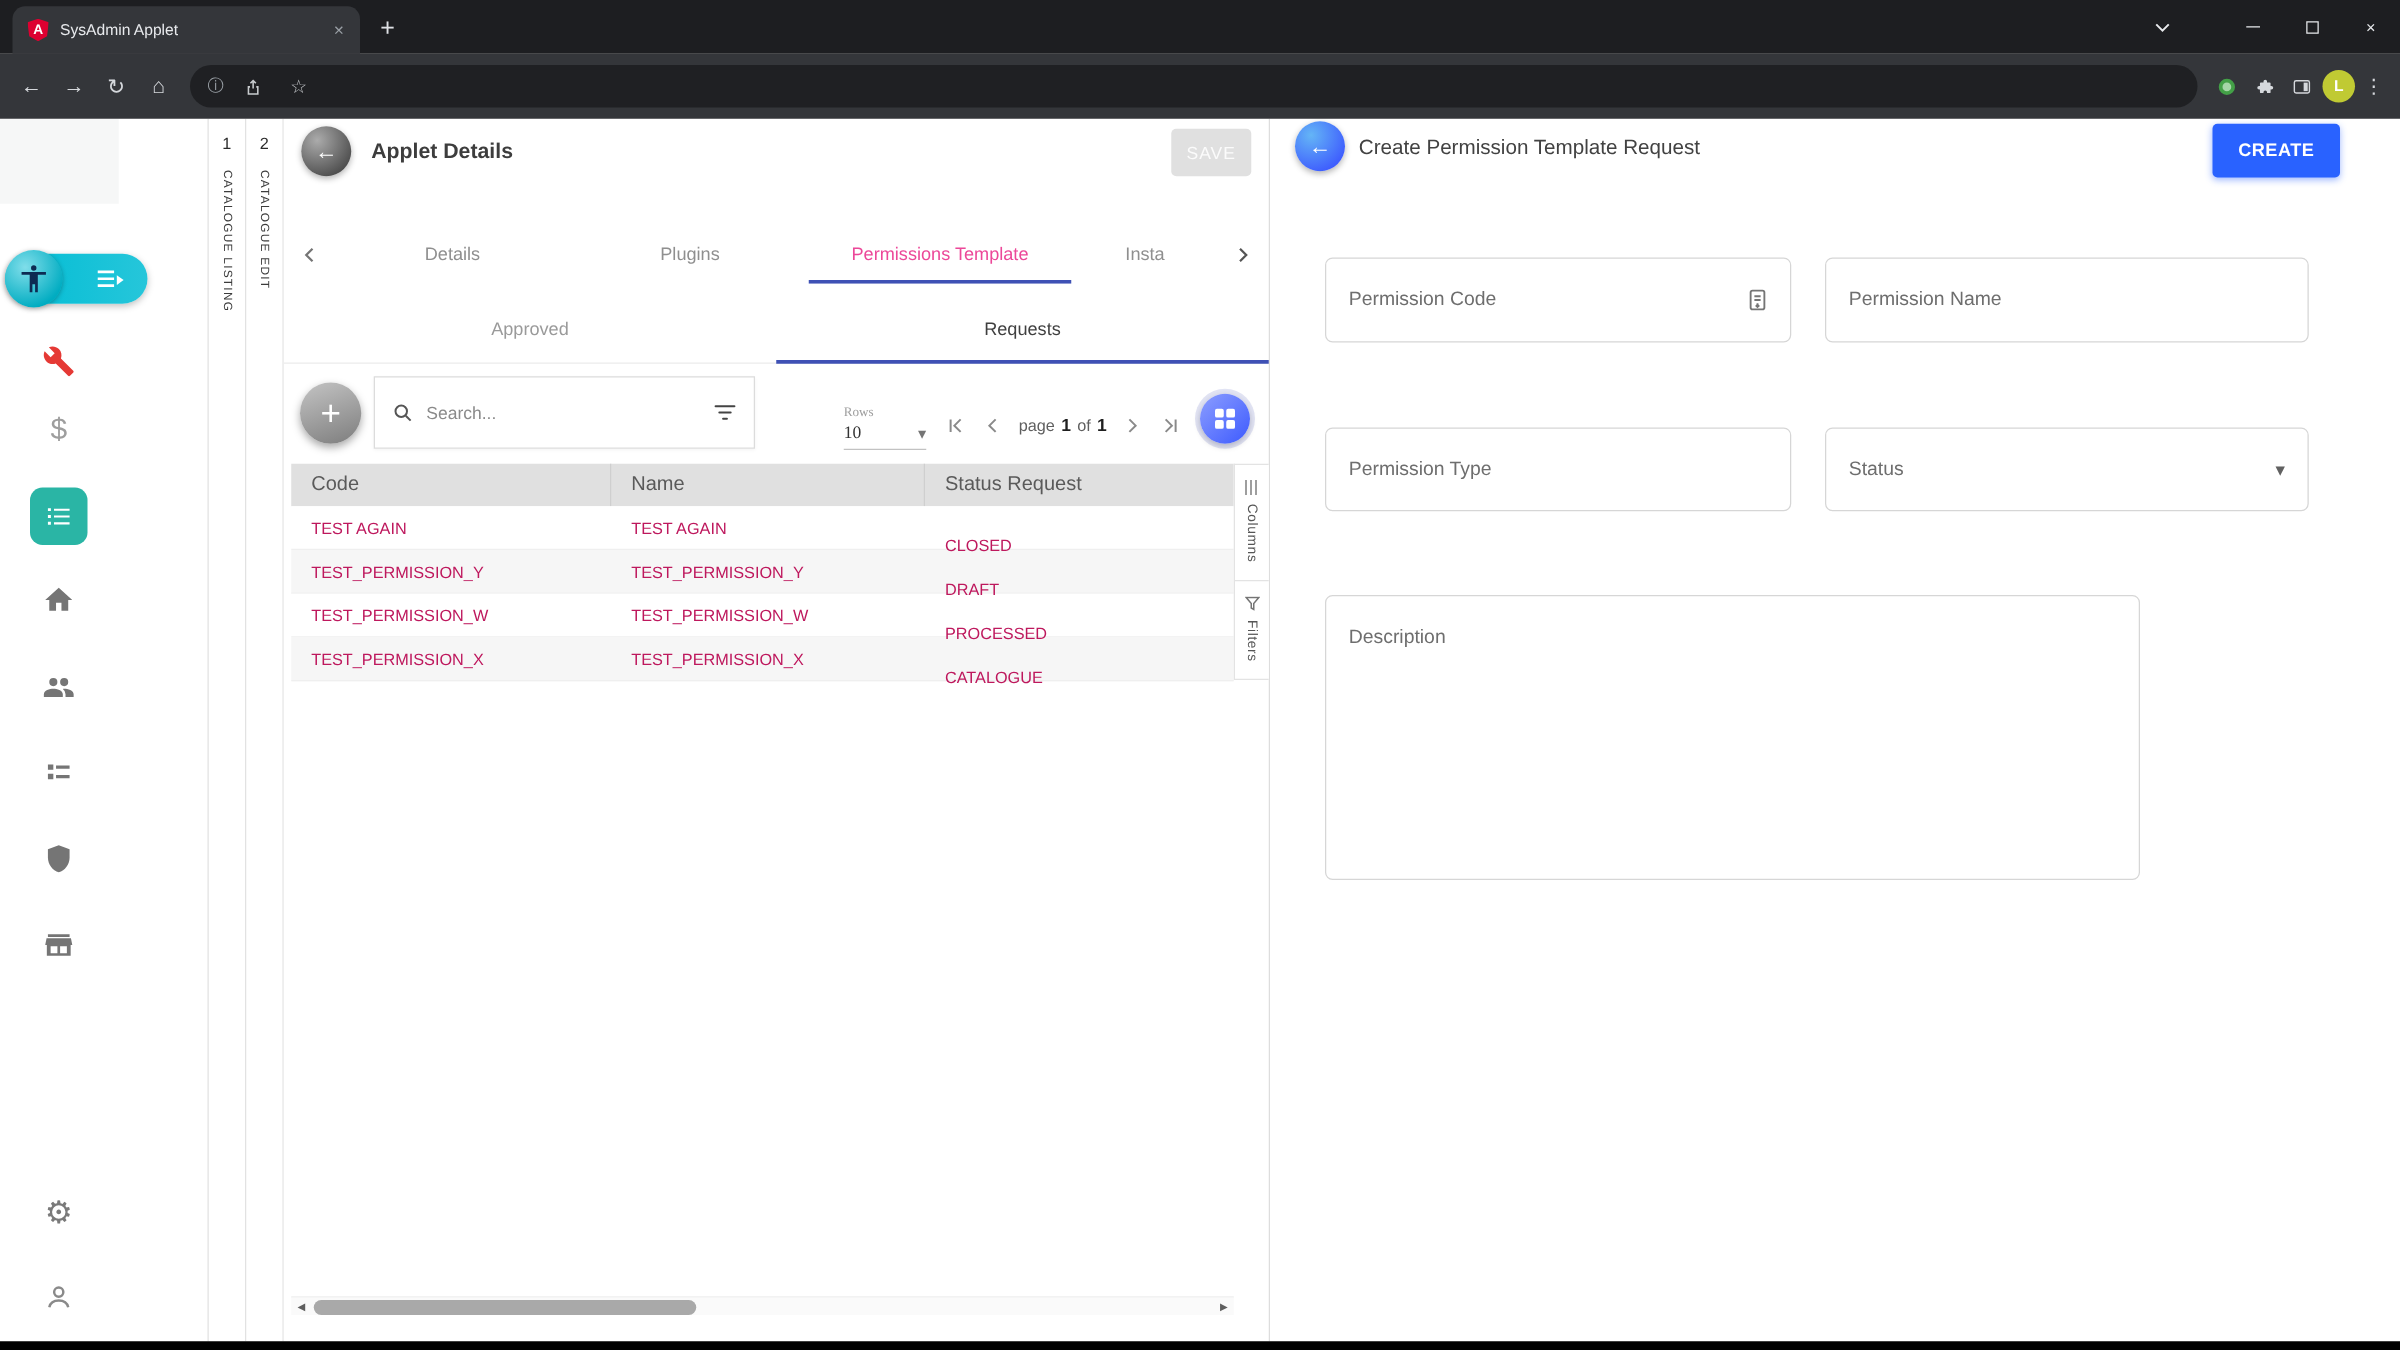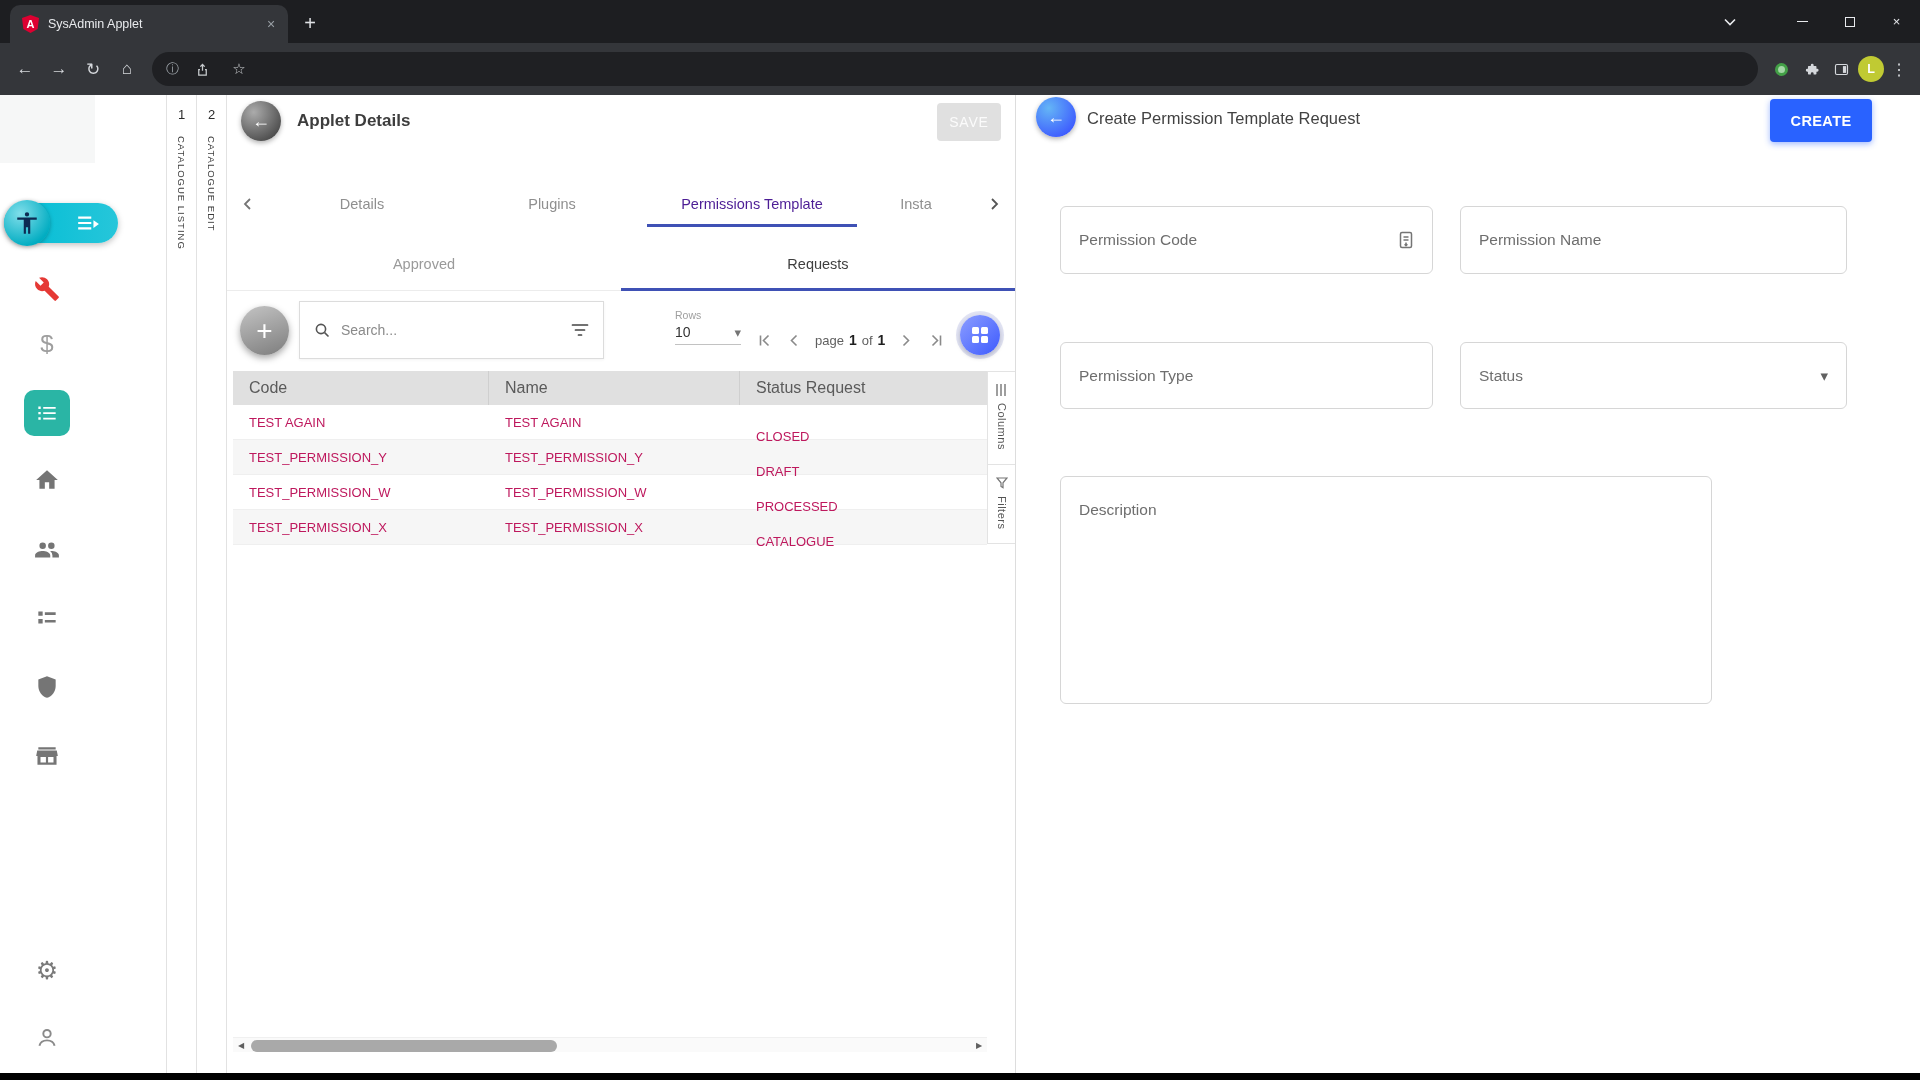--- a/index.html
+++ b/index.html
@@ -67,33 +67,33 @@
   .back-circle{position:absolute; width:40px; height:40px; border-radius:50%; border:none; color:#fff; font-size:18px; font-weight:700; cursor:pointer; box-shadow:0 2px 5px rgba(0,0,0,.3);}
   .back-gray{left:14px; top:6px; background:radial-gradient(circle at 32% 28%,#ababab,#4e4e4e 78%);}
   .lp-title{position:absolute; left:70px; top:0; height:52px; display:flex; align-items:center; font-size:17px; font-weight:600; color:#3d3d3d;}
   .save-btn{position:absolute; right:14px; top:8px; width:64px; height:38px; background:#e0e0e0; color:#fbfbfb; border:none; border-radius:4px; font-size:14px; letter-spacing:.8px; font-family:inherit;}
 
   .tabs-row{position:absolute; top:86px; left:0; width:100%; height:46px; display:flex; align-items:stretch;}
   .tab-chev{width:40px; color:#757575;}
   .tabs{flex:1; display:flex; overflow:hidden;}
   .mtab{height:100%; display:flex; align-items:center; justify-content:center; font-size:14.5px; color:#8f8f8f; position:relative; cursor:pointer; white-space:nowrap;}
   .mtab:nth-child(1){width:190px;} .mtab:nth-child(2){width:190px;} .mtab:nth-child(3){width:210px;} .mtab:nth-child(4){flex:1; min-width:0; overflow:hidden;}
-  .mtab.active{color:#4c1d95; font-weight:500;}
+  .mtab.active{color:#ec4899; font-weight:500;}
   .mtab.active::after{content:""; position:absolute; left:0; right:0; bottom:0; height:3px; background:var(--accent,#3f51b5);}
 
   .subtabs{position:absolute; top:142px; left:0; width:100%; height:54px; display:flex; border-bottom:1px solid #ececec;}
   .subtab{flex:1; display:flex; align-items:center; justify-content:center; font-size:14.5px; color:#9a9a9a; position:relative; cursor:pointer;}
   .subtab.active{color:#3f3f3f; font-weight:500;}
   .subtab.active::after{content:""; position:absolute; left:0; right:0; bottom:-1px; height:3px; background:var(--accent,#3f51b5);}
 
   .fab{position:absolute; left:13px; top:211px; width:49px; height:49px; border:none; border-radius:50%; background:linear-gradient(160deg,#c4c4c4,#7d7d7d); color:#fff; font-size:28px; font-weight:300; box-shadow:0 3px 7px rgba(0,0,0,.35); cursor:pointer;}
   .search-box{position:absolute; left:72px; top:206px; width:305px; height:58px; border:1px solid #dcdcdc; border-radius:0; background:#fff; display:flex; align-items:center; padding:0 14px; gap:10px; box-shadow:0 1px 3px rgba(0,0,0,.05);}
   .search-box input{flex:1; border:none; outline:none; font-size:14px; color:#444; font-family:inherit; min-width:0; background:transparent;}
   .search-box input::placeholder{color:#8a8a8a;}
-  .rows-ctl{position:absolute; left:448px; top:214px; width:66px; border-bottom:1px solid #c2c2c2; padding-bottom:4px;}
+  .rows-ctl{position:absolute; left:448px; top:230px; width:66px; border-bottom:1px solid #c2c2c2; padding-bottom:4px;font-family:Liberation Serif, serif;}
   .rows-cap{font-size:10.5px; color:#9e9e9e;}
   .rows-val{display:flex; align-items:center; justify-content:space-between; font-size:14px; color:#333; margin-top:3px;}
   .rows-caret{color:#757575; font-size:13px;}
   .pager{position:absolute; left:524px; top:228px; height:34px; display:flex; align-items:center; gap:4px; color:#8a8a8a;}
   .pg-btn{width:26px; height:30px;}
   .pg-text{font-size:13px; color:#5f5f5f; display:flex; gap:5px; align-items:baseline; margin:0 4px;}
   .pg-text b{font-size:14px; color:#1f1f1f; font-weight:700;}
   .grid-btn{position:absolute; left:733px; top:220px; width:40px; height:40px; border:none; border-radius:50%; background:linear-gradient(135deg,#8c9eff,#3d5afe); box-shadow:0 0 0 4px rgba(92,107,192,.18),0 2px 5px rgba(0,0,0,.25); cursor:pointer;}
   .grid-glyph{display:grid; grid-template-columns:7px 7px; gap:2.5px; width:16.5px; margin:0 auto;}
   .grid-glyph span{width:7px; height:7px; background:#fff; border-radius:1.5px;}

